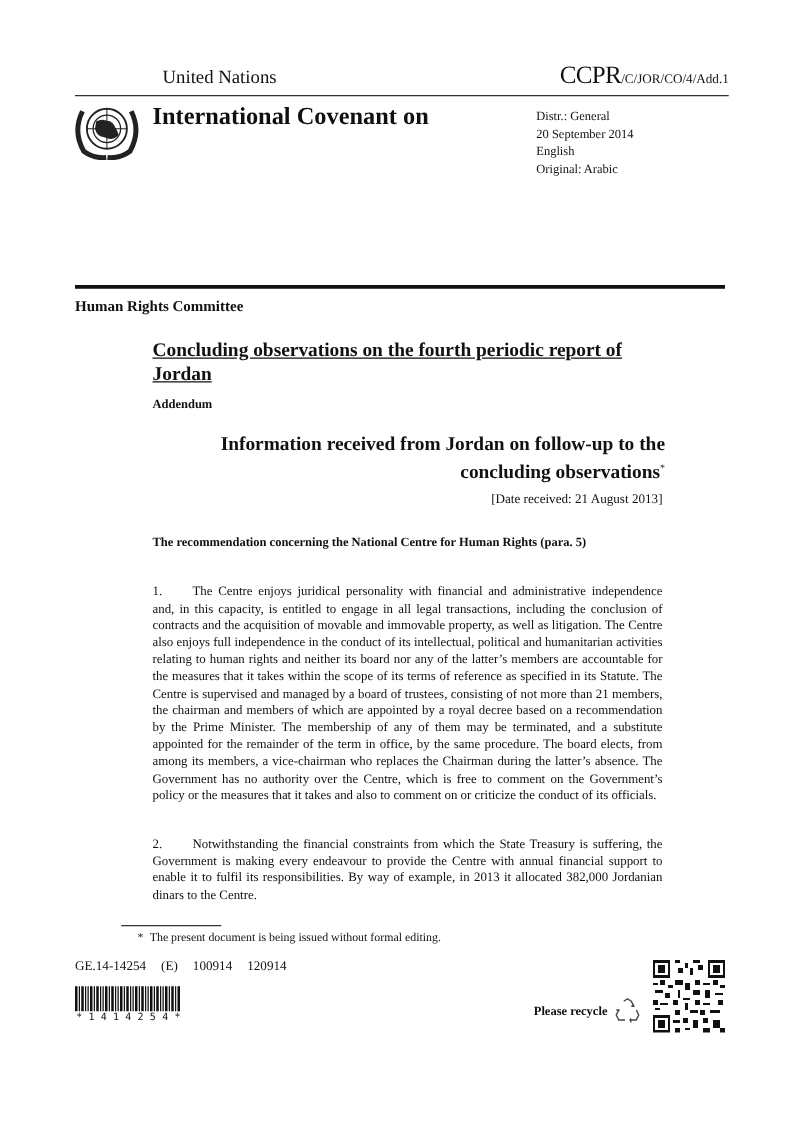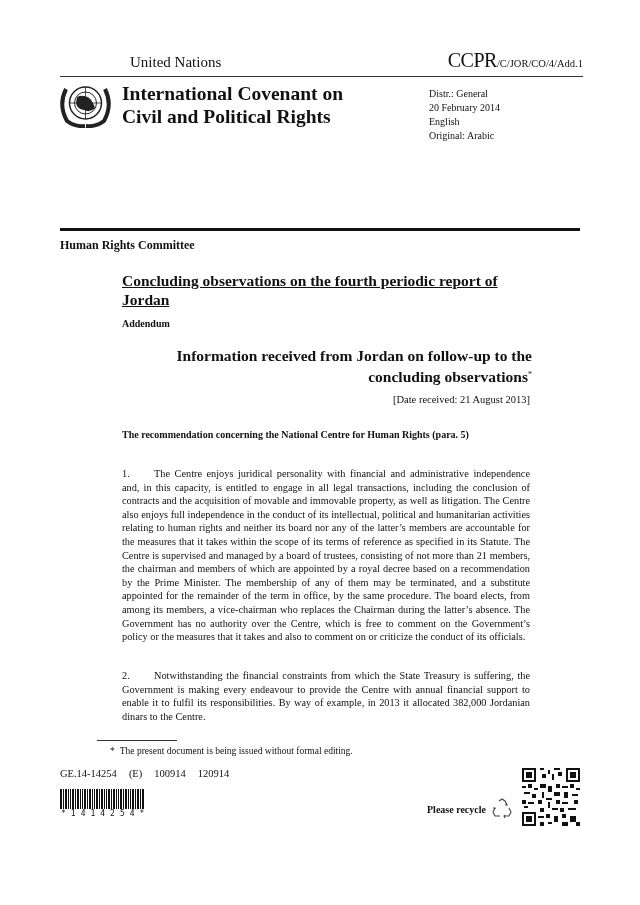--- a/index.html
+++ b/index.html
@@ -58,26 +58,25 @@
   <circle cx="28.5" cy="22" r="16" fill="#fff" stroke="#222" stroke-width="1.5"></circle>
   <circle cx="28.5" cy="22" r="11" fill="none" stroke="#222" stroke-width="1"></circle>
   <circle cx="28.5" cy="22" r="6" fill="none" stroke="#222" stroke-width="1"></circle>
   <line x1="28.5" y1="6" x2="28.5" y2="38" stroke="#222" stroke-width="0.8"></line>
   <line x1="12.5" y1="22" x2="44.5" y2="22" stroke="#222" stroke-width="0.8"></line>
   <path d="M20 16 Q26 13 31 17 Q36 20 38 27 Q33 32 27 29 Q20 28 19 22 Z" fill="#222"></path>
 </svg>
 
 <div class="abs title">
   <div>International Covenant on</div>
-  <div>Civil and Political Rights</div>
 </div>
 
 <div class="abs distr">
   <div>Distr.: General</div>
-  <div>20 February 2014</div>
+  <div>20 September 2014</div>
   <div>English</div>
   <div>Original: Arabic</div>
 </div>
 
 <div class="abs rule-thick"></div>
 <div class="abs committee">Human Rights Committee</div>
 
 <div class="abs h1">Concluding observations on the fourth periodic report of Jordan</div>
 <div class="abs addendum">Addendum</div>
 <div class="abs h2"><span>Information received from Jordan on follow-up to the concluding observations</span><sup>*</sup></div>

